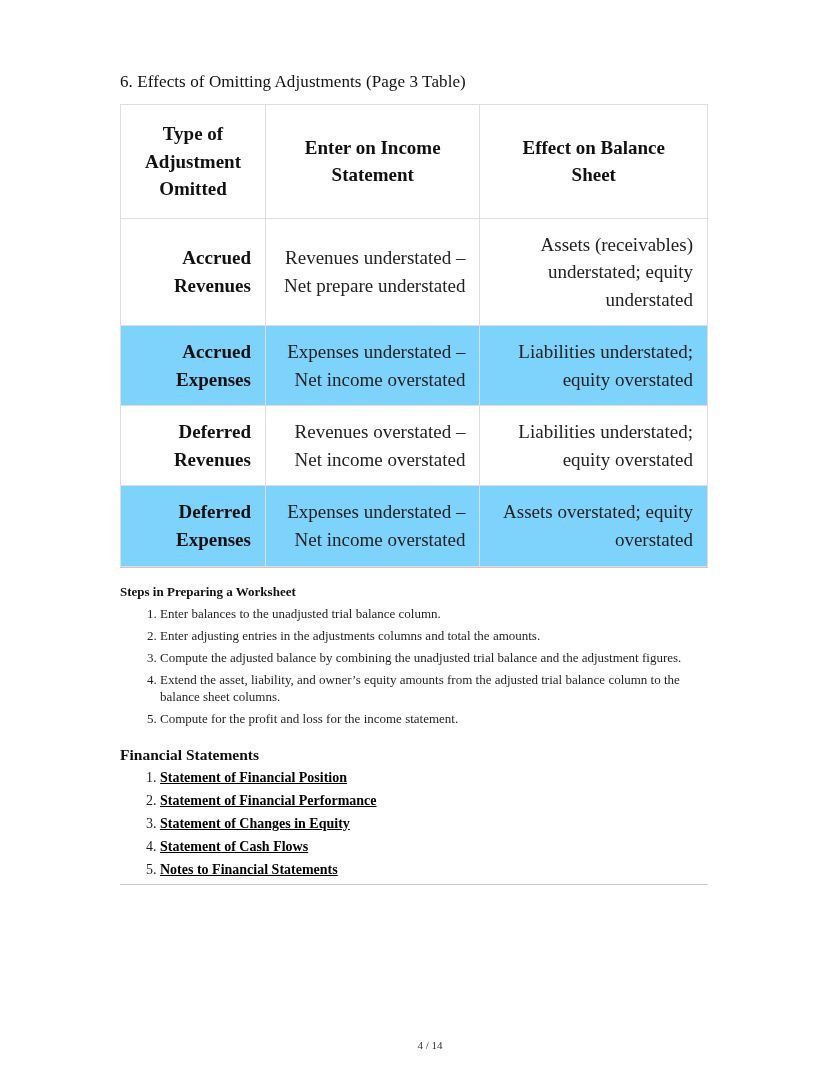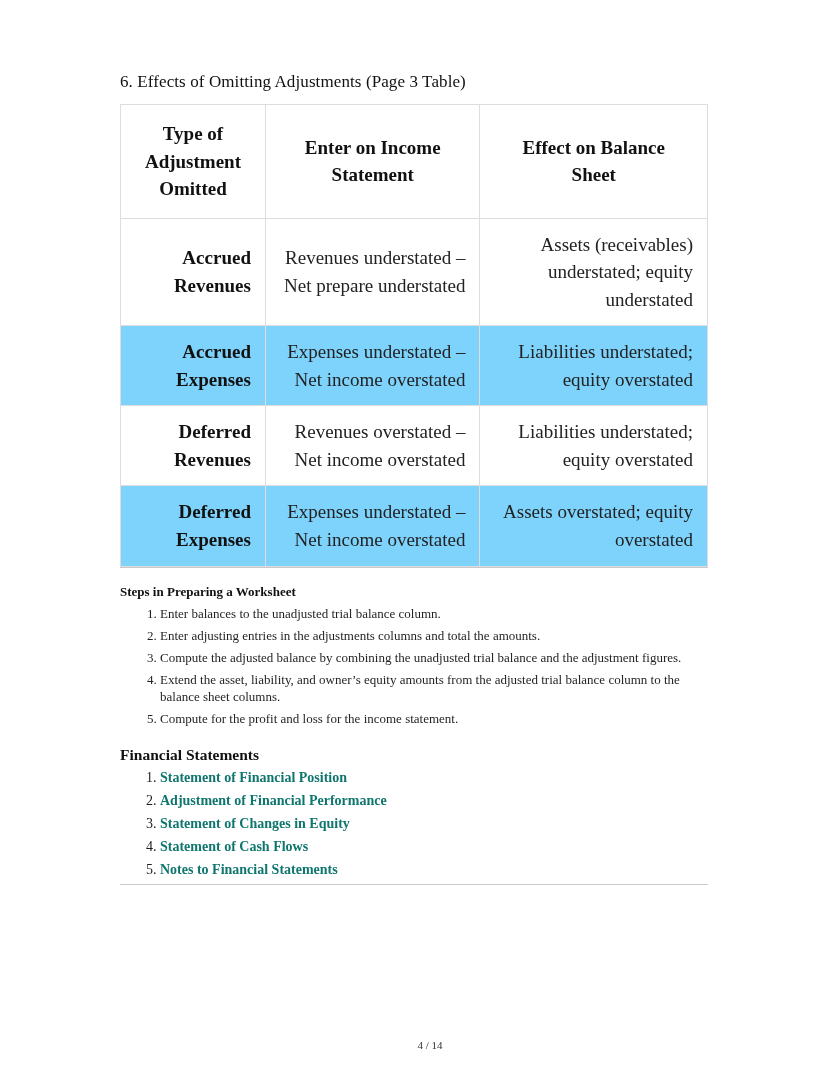--- a/index.html
+++ b/index.html
@@ -97,21 +97,21 @@
     margin-top: 18px;
     margin-bottom: 5px;
   }
   ol.fin-list {
     list-style: decimal;
     padding-left: 40px;
     font-size: 14px;
     line-height: 1.3;
   }
   ol.fin-list li { margin-bottom: 5px; }
-  ol.fin-list li span { font-weight: bold; color: #0f766e; }
+  ol.fin-list li span { font-weight: bold; color: #000000; text-decoration: underline; }
   
   .page-footer {
     position: absolute;
     bottom: 20px;
     left: 16px;
     width: 100%;
     text-align: center;
     font-size: 11px;
     color: #333333;
   }
@@ -173,21 +173,21 @@
       <li>Enter adjusting entries in the adjustments columns and total the amounts.</li>
       <li>Compute the adjusted balance by combining the unadjusted trial balance and the adjustment figures.</li>
       <li>Extend the asset, liability, and owner’s equity amounts from the adjusted trial balance column to the balance sheet columns.</li>
       <li>Compute for the profit and loss for the income statement.</li>
     </ol>
 
     <div class="sub-heading fin-heading">Financial Statements</div>
 
     <ol class="fin-list">
       <li><span>Statement of Financial Position</span></li>
-      <li><span>Adjustment of Financial Performance</span></li>
+      <li><span>Statement of Financial Performance</span></li>
       <li><span>Statement of Changes in Equity</span></li>
       <li><span>Statement of Cash Flows</span></li>
       <li><span>Notes to Financial Statements</span></li>
     </ol>
 
     <hr class="rule rule-bottom">
 
   </div>
 
   <div class="page-footer">4 / 14</div>

